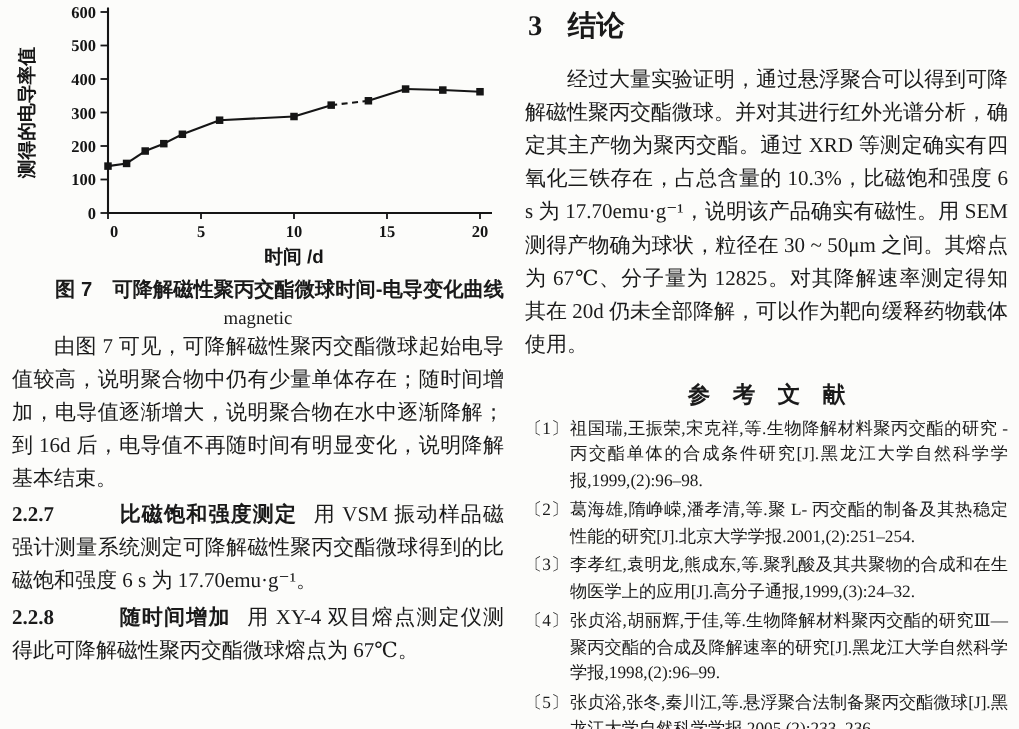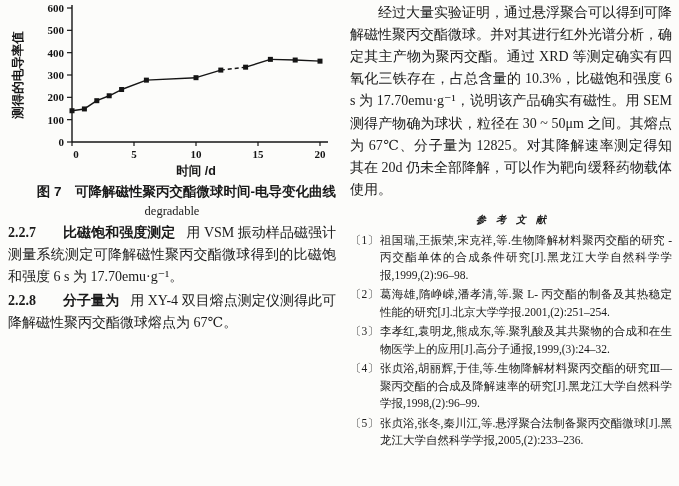--- a/index.html
+++ b/index.html
@@ -20,32 +20,31 @@
   .cap-cn{
     text-align:right;font-weight:700;font-size:13.5px;
     font-family:"Liberation Sans","DejaVu Sans",sans-serif;margin-top:1px;
   }
   .cap-en{text-align:center;font-size:12.5px;margin-top:3px;line-height:1.25;}
 
   p.body{margin:0;font-size:14px;line-height:1.58;text-align:justify;}
   .indent{text-indent:2em;margin-top:7px;}
   p.sec{margin-top:2px;}
   .sec-num{font-weight:700;margin-right:27px;}
-  .sec-title{font-weight:700;margin-right:11px;}
+  .sec-title{font-weight:700;margin-right:11px;margin-left:16px;}
 
   h2.conclusion{
     margin:2px 0 13px 2px;font-size:19px;font-weight:700;
     font-family:"Liberation Serif","DejaVu Serif",serif;
   }
   h2.conclusion .hnum{margin-right:17px;}
 
   .refs-title{
-    text-align:center;font-weight:700;font-size:10px;margin:12px 0 5px 0;
+    text-align:center;font-weight:700;font-size:15px;margin:12px 0 5px 0;
     font-family:"Liberation Sans","DejaVu Sans",sans-serif;
-    font-style:italic;
   }
   .ref{display:flex;font-size:11.5px;line-height:1.52;margin-top:2px;}
   .ref-label{flex:0 0 30px;}
   .ref-text{flex:1;text-align:justify;}
 </style>
 </head>
 <body>
 
 <div class="page">
 
@@ -98,33 +97,37 @@
         <rect x="210.29999999999998" y="65.58666666666667" width="5" height="5" fill="#151515"></rect>
         <rect x="235.1" y="62.68333333333334" width="5" height="5" fill="#151515"></rect>
         <rect x="259.9" y="54.86666666666666" width="5" height="5" fill="#151515"></rect>
         <rect x="284.70000000000005" y="55.53666666666666" width="5" height="5" fill="#151515"></rect>
         <rect x="309.5" y="56.65333333333332" width="5" height="5" fill="#151515"></rect>
         <text x="14" y="73" class="axis-label" text-anchor="middle" transform="rotate(-90 14 73)">测得的电导率值</text>
         <text x="188" y="173" class="axis-label" text-anchor="middle">时间 /d</text>
       </svg>
 
     <div class="cap-cn">图 7　可降解磁性聚丙交酯微球时间-电导变化曲线</div>
-    <div class="cap-en">degradable</div>
+    <div class="cap-en">magnetic</div>
 
+    <p class="body indent">由图 7 可见，可降解磁性聚丙交酯微球起始电导值较高，说明聚合物中仍有少量单体存在；随时间增加，电导值逐渐增大，说明聚合物在水中逐渐降解；到 16d 后，电导值不再随时间有明显变化，说明降解基本结束。</p>
 
     <p class="body sec">
       <span class="sec-num">2.2.7</span><span class="sec-title">比磁饱和强度测定</span><span class="sec-text">用 VSM 振动样品磁强计测量系统测定可降解磁性聚丙交酯微球得到的比磁饱和强度 6 s 为 17.70emu·g⁻¹。</span>
     </p>
 
     <p class="body sec">
-      <span class="sec-num">2.2.8</span><span class="sec-title">分子量为</span><span class="sec-text">用 XY-4 双目熔点测定仪测得此可降解磁性聚丙交酯微球熔点为 67℃。</span>
+      <span class="sec-num">2.2.8</span><span class="sec-title">随时间增加</span><span class="sec-text">用 XY-4 双目熔点测定仪测得此可降解磁性聚丙交酯微球熔点为 67℃。</span>
     </p>
   </div>
 
   <div class="col col-right">
+    <h2 class="conclusion">
+      <span class="hnum">3</span><span>结论</span>
+    </h2>
 
     <p class="body indent" style="margin-top:0;">经过大量实验证明，通过悬浮聚合可以得到可降解磁性聚丙交酯微球。并对其进行红外光谱分析，确定其主产物为聚丙交酯。通过 XRD 等测定确实有四氧化三铁存在，占总含量的 10.3%，比磁饱和强度 6 s 为 17.70emu·g⁻¹，说明该产品确实有磁性。用 SEM 测得产物确为球状，粒径在 30 ~ 50μm 之间。其熔点为 67℃、分子量为 12825。对其降解速率测定得知其在 20d 仍未全部降解，可以作为靶向缓释药物载体使用。</p>
 
     <div class="refs-title">参　考　文　献</div>
 
     <div class="ref">
       <span class="ref-label">〔1〕</span>
       <span class="ref-text">祖国瑞,王振荣,宋克祥,等.生物降解材料聚丙交酯的研究 - 丙交酯单体的合成条件研究[J].黑龙江大学自然科学学报,1999,(2):96–98.</span>
     </div>
     <div class="ref">

